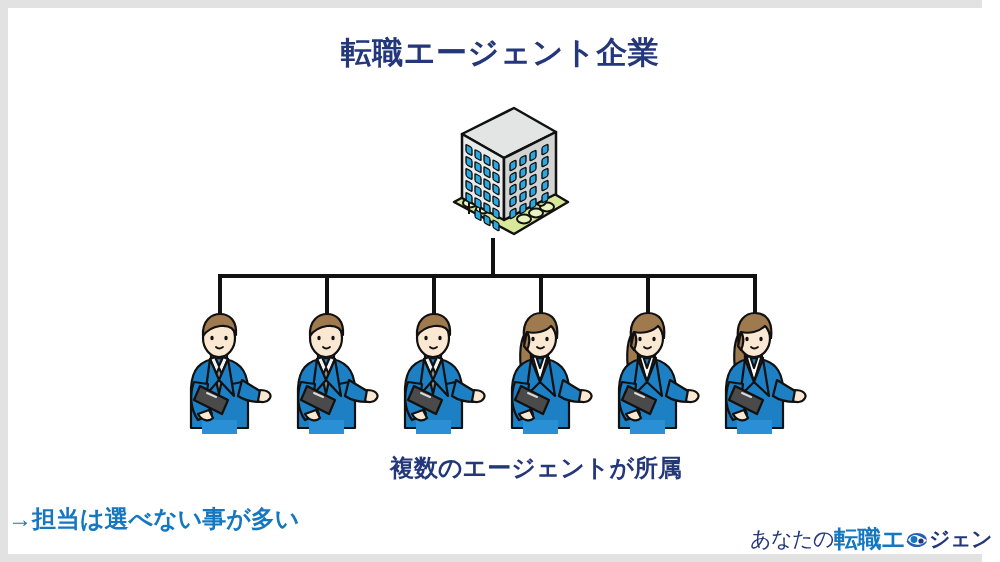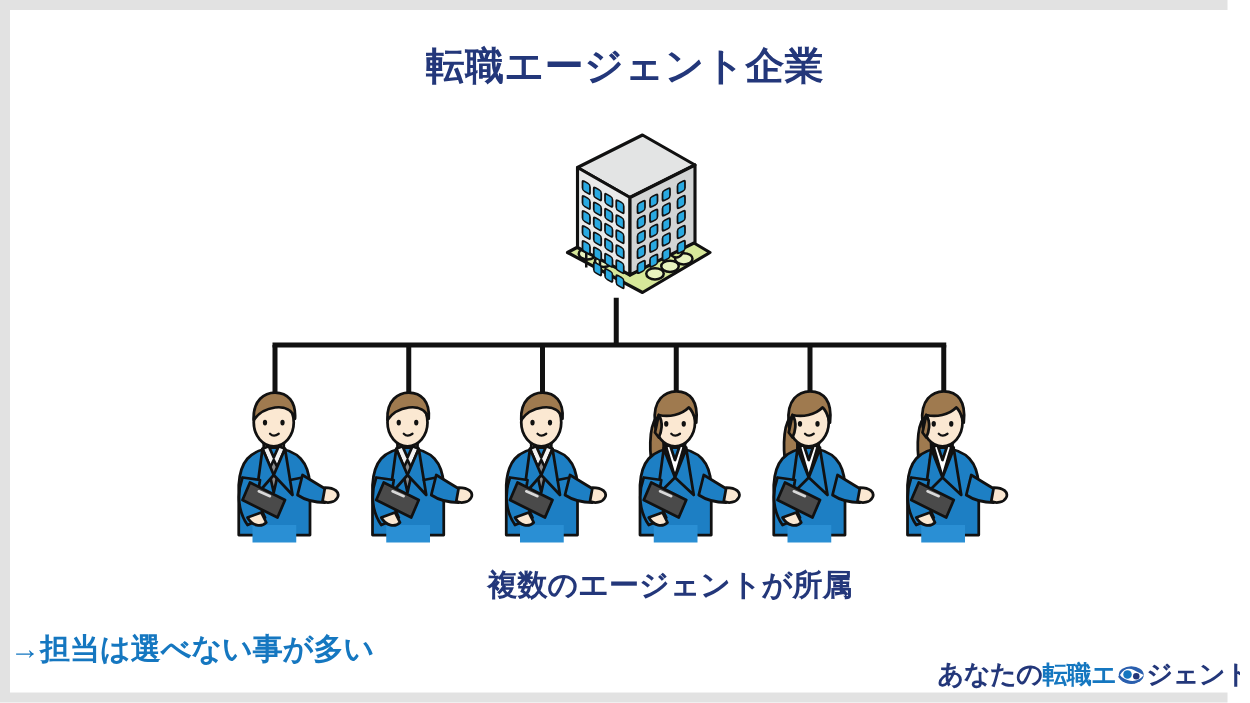--- a/index.html
+++ b/index.html
@@ -107,26 +107,26 @@
     position: absolute;
     left: 742px;
     top: 516px;
     height: 30px;
     display: flex;
     align-items: center;
     white-space: nowrap;
   }
   .logo-a {
     font-size: 21px;
-    font-weight: bold;
+    font-weight: normal;
     color: #23377a;
     letter-spacing: -0.5px;
   }
   .logo-b {
-    font-size: 20px;
+    font-size: 24px;
     font-weight: bold;
     color: #1577c0;
     letter-spacing: -0.5px;
   }
   .logo-mark {
     display: inline-block;
     width: 22px;
     height: 22px;
     margin: 0 1px;
     position: relative;

